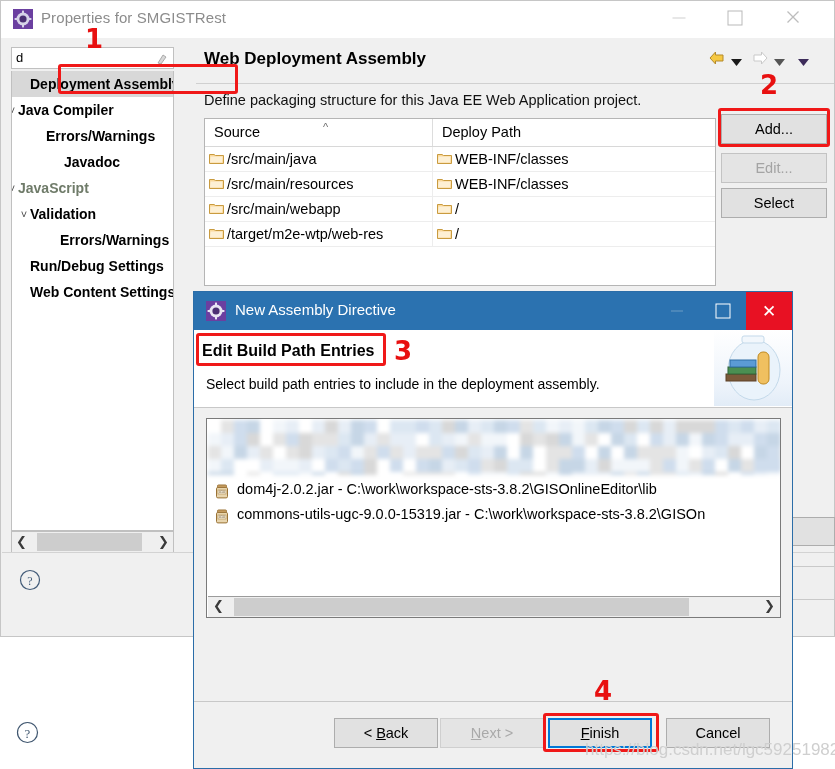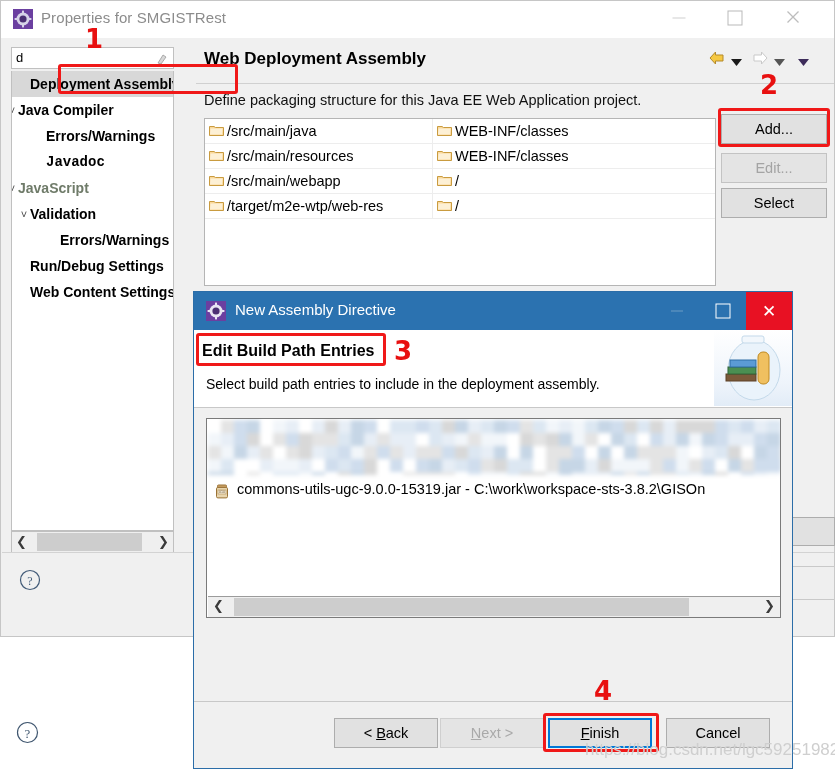--- a/index.html
+++ b/index.html
@@ -164,21 +164,21 @@
           <span class="tlabel" style="padding-left: 18px;">Deployment Assembly</span>
         </div>
         <div class="tnode">
           <span class="tw" style="left: -8px;">˅</span>
           <span class="tlabel" style="padding-left: 6px;">Java Compiler</span>
         </div>
         <div class="tnode">
           <span class="tlabel" style="padding-left: 34px;">Errors/Warnings</span>
         </div>
         <div class="tnode">
-          <span class="tlabel" style="padding-left: 34px; font-family: Liberation Mono, monospace;">Javadoc</span>
+          <span class="tlabel" style="padding-left: 52px;">Javadoc</span>
         </div>
         <div class="tnode">
           <span class="tw" style="left: -8px;">˅</span>
           <span class="tlabel" style="padding-left: 6px; color: rgb(111, 123, 105);">JavaScript</span>
         </div>
         <div class="tnode">
           <span class="tw" style="left: 4px;">˅</span>
           <span class="tlabel" style="padding-left: 18px;">Validation</span>
         </div>
         <div class="tnode">
@@ -233,20 +233,25 @@
         <svg width="11" height="8" viewBox="0 0 11 8">
             <path d="M0 0 L11 0 L5.5 7 Z" fill="#3d2c5a"></path>
           </svg>
       </span>
     </div>
 
     <div id="title-sep"></div>
     <div id="desc">Define packaging structure for this Java EE Web Application project.</div>
 
     <div id="table">
+      <div id="thead">
+        <div class="th c0">Source</div>
+        <span id="sortmark">^</span>
+        <div class="th c1">Deploy Path</div>
+      </div>
       <div id="tbody">
           <div class="trow">
             <div class="cell c0"><span class="fold">
                 <svg width="15" height="13" viewBox="0 0 15 13">
                   <path d="M.5 2.5 L.5 11.5 L14.5 11.5 L14.5 3.5 L6.5 3.5 L5 2.5 Z" fill="#fbd99a" stroke="#c99b3f" stroke-width="1"></path>
                   <path d="M1.5 4.5 L13.5 4.5 L13 10.5 L1 10.5 Z" fill="#fdf0d5" stroke="none"></path>
                 </svg>
               </span><span>/src/main/java</span></div>
             <div class="cell c1"><span class="fold">
                 <svg width="15" height="13" viewBox="0 0 15 13">
@@ -577,20 +582,26 @@
           <i style="position:absolute;left:546px;top:52px;width:13px;height:13px;background:#e7eef6"></i>
           <i style="position:absolute;left:559px;top:52px;width:13px;height:13px;background:#f2f6fa"></i>
           <i style="position:absolute;left:572px;top:52px;width:13px;height:13px;background:#ffffff"></i>
         </div>
       <div id="list-body" style="position:absolute;left:0;top:58px;width:573px;">
           <div class="jrow"><span class="jicon"><svg width="14" height="15" viewBox="0 0 14 15">
                 <rect x="2.5" y="1" width="9" height="2.4" rx="1" fill="#cfa56a" stroke="#9a7235"></rect>
                 <rect x="1.5" y="3.4" width="11" height="10.5" rx="1.4" fill="#e8d5ae" stroke="#9a7235"></rect>
                 <rect x="3" y="6" width="8" height="4" fill="#f6efe0" stroke="#b8975f" stroke-width=".7"></rect>
                 <text x="7" y="9.4" text-anchor="middle" font-size="3.6" fill="#6d5528" font-family="Liberation Sans, sans-serif">010</text>
+              </svg></span><span>dom4j-2.0.2.jar - C:\work\workspace-sts-3.8.2\GISOnlineEditor\lib</span></div>
+          <div class="jrow"><span class="jicon"><svg width="14" height="15" viewBox="0 0 14 15">
+                <rect x="2.5" y="1" width="9" height="2.4" rx="1" fill="#cfa56a" stroke="#9a7235"></rect>
+                <rect x="1.5" y="3.4" width="11" height="10.5" rx="1.4" fill="#e8d5ae" stroke="#9a7235"></rect>
+                <rect x="3" y="6" width="8" height="4" fill="#f6efe0" stroke="#b8975f" stroke-width=".7"></rect>
+                <text x="7" y="9.4" text-anchor="middle" font-size="3.6" fill="#6d5528" font-family="Liberation Sans, sans-serif">010</text>
               </svg></span><span>commons-utils-ugc-9.0.0-15319.jar - C:\work\workspace-sts-3.8.2\GISOn</span></div>
         </div>
       <div id="list-hscroll">
         <span class="arr l">❮</span>
         <span class="thumb"></span>
         <span class="arr r">❯</span>
       </div>
     </div>
 
     <div id="dlg-footer-sep"></div>

